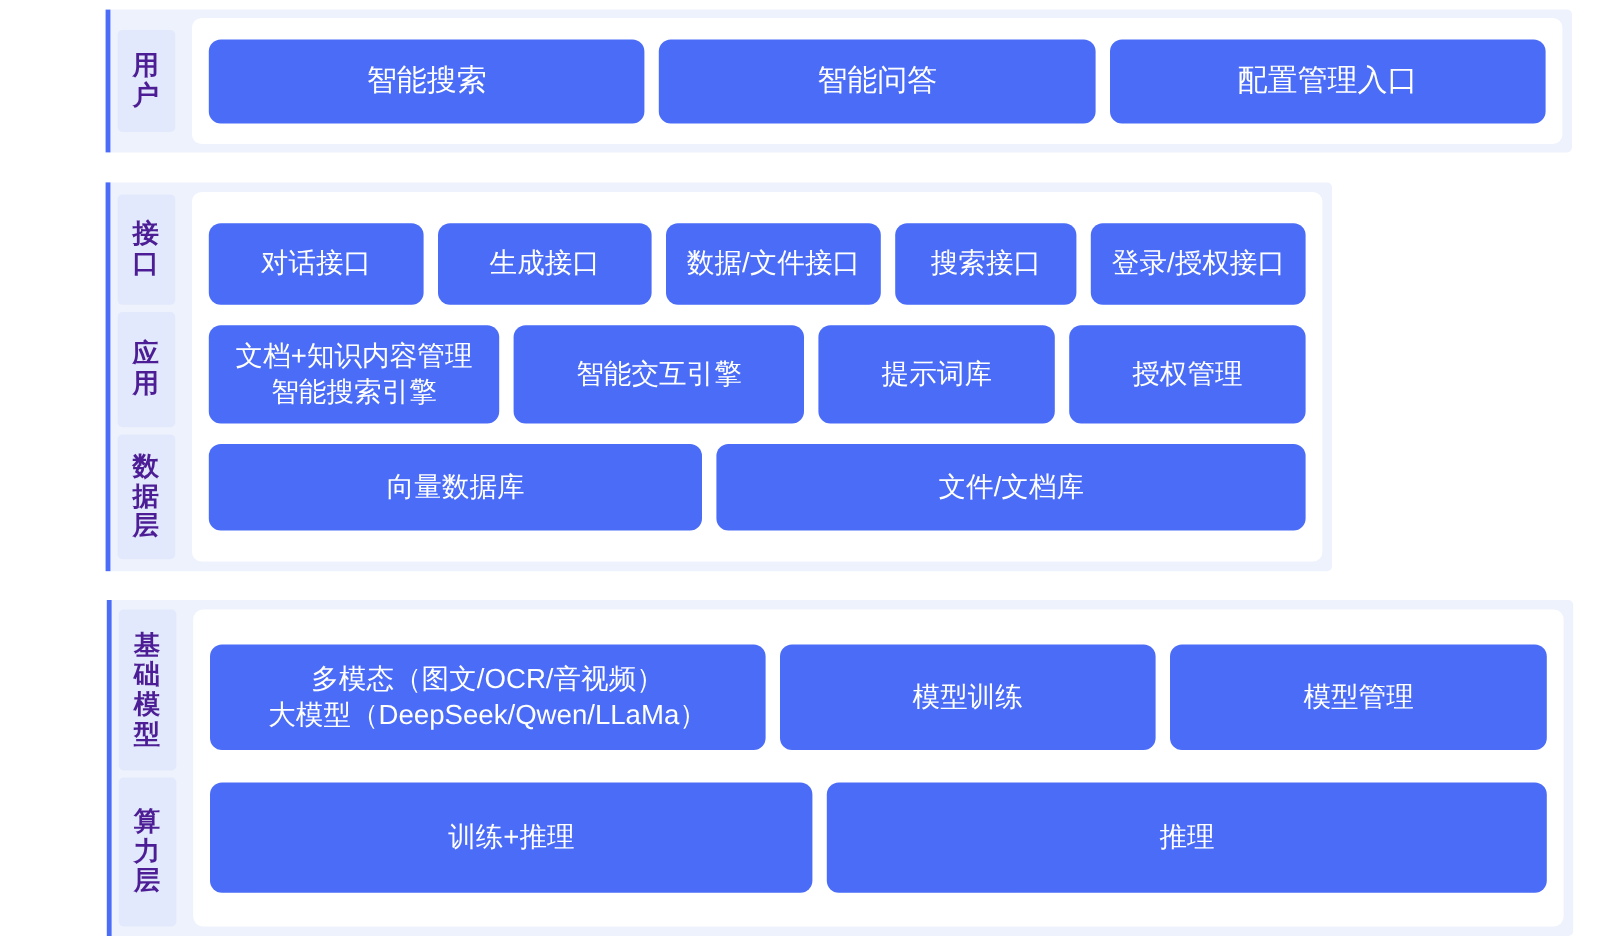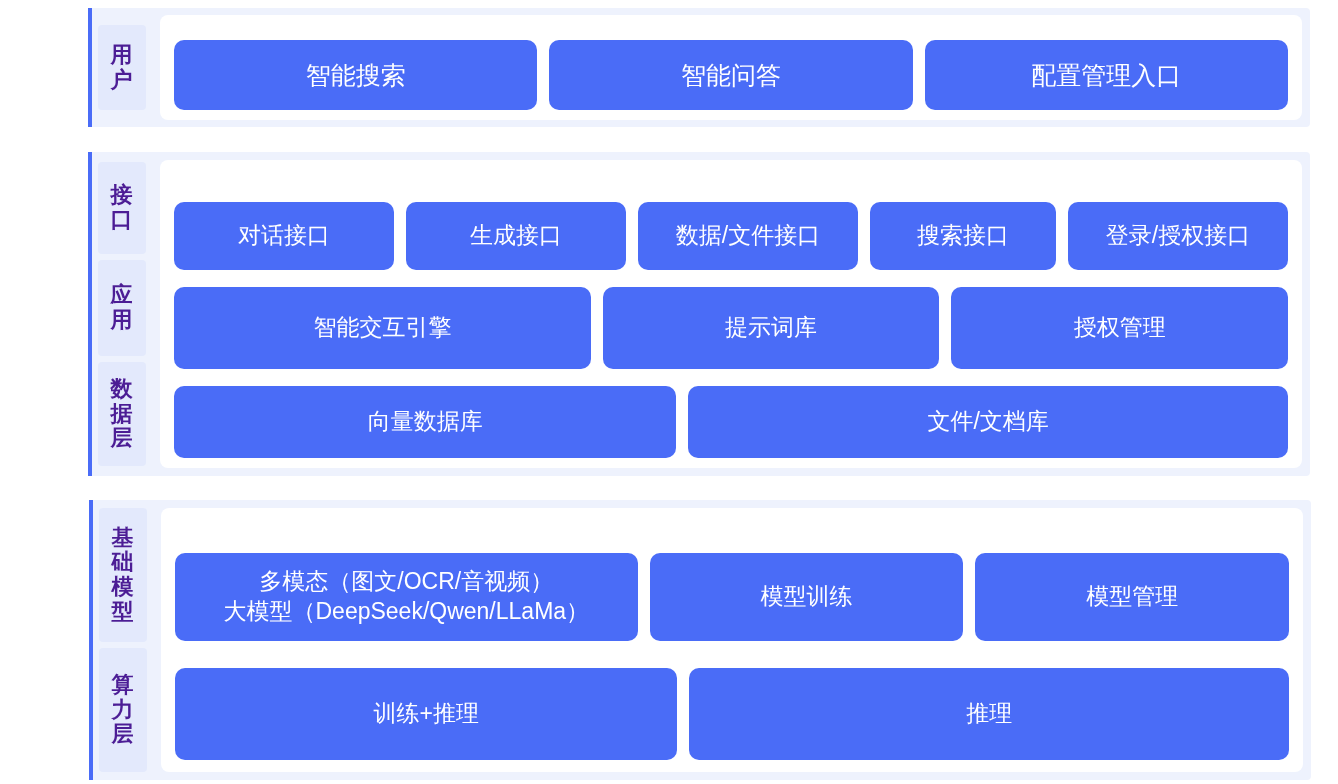--- a/index.html
+++ b/index.html
@@ -79,21 +79,21 @@
 
   .content-card {
     background: #ffffff;
     border-radius: 8px;
     box-sizing: border-box;
     flex: 1 1 auto;
     margin: 10px 10px 10px 18px;
     padding: 14px;
     display: flex;
     flex-direction: column;
-    justify-content: flex-end;
+    justify-content: center;
     gap: 12px;
   }
 
   .row {
     display: flex;
     gap: 12px;
     width: 100%;
   }
 
   .node {
@@ -121,21 +121,21 @@
   }
   #band-user .labels-col { flex: 0 0 58px; width: 58px; padding: 17px 0 17px 10px; }
   #band-user .side-label { flex: 1 1 auto; }
   #band-user .content-card { margin: 7px 8px 7px 14px; padding: 10px 14px; }
   #band-user .node { height: 70px; font-size: 25px; }
 
   
   #band-mid {
     left: 88px;
     top: 152px;
-    width: 1222px;
+    width: 1022px;
     height: 324px;
   }
   #band-mid .labels-col {
     flex: 0 0 58px; width: 58px;
     padding: 10px 0 10px 10px;
     gap: 6px;
   }
   #band-mid .side-label.l1 { flex: 0 0 92px; }
   #band-mid .side-label.l2 { flex: 0 0 96px; }
   #band-mid .side-label.l3 { flex: 1 1 auto; }
@@ -203,20 +203,22 @@
 
       <div class="row row-api">
         <div class="node flex-12">对话接口</div>
         <div class="node flex-12">生成接口</div>
         <div class="node flex-12">数据/文件接口</div>
         <div class="node flex-1">搜索接口</div>
         <div class="node flex-12">登录/授权接口</div>
       </div>
 
       <div class="row row-app">
+        <div class="node flex-15">文档+知识内容管理
+智能搜索引擎</div>
         <div class="node flex-15">智能交互引擎</div>
         <div class="node flex-12">提示词库</div>
         <div class="node flex-12">授权管理</div>
       </div>
 
       <div class="row row-data">
         <div class="node flex-1">向量数据库</div>
         <div class="node flex-12">文件/文档库</div>
       </div>
 

